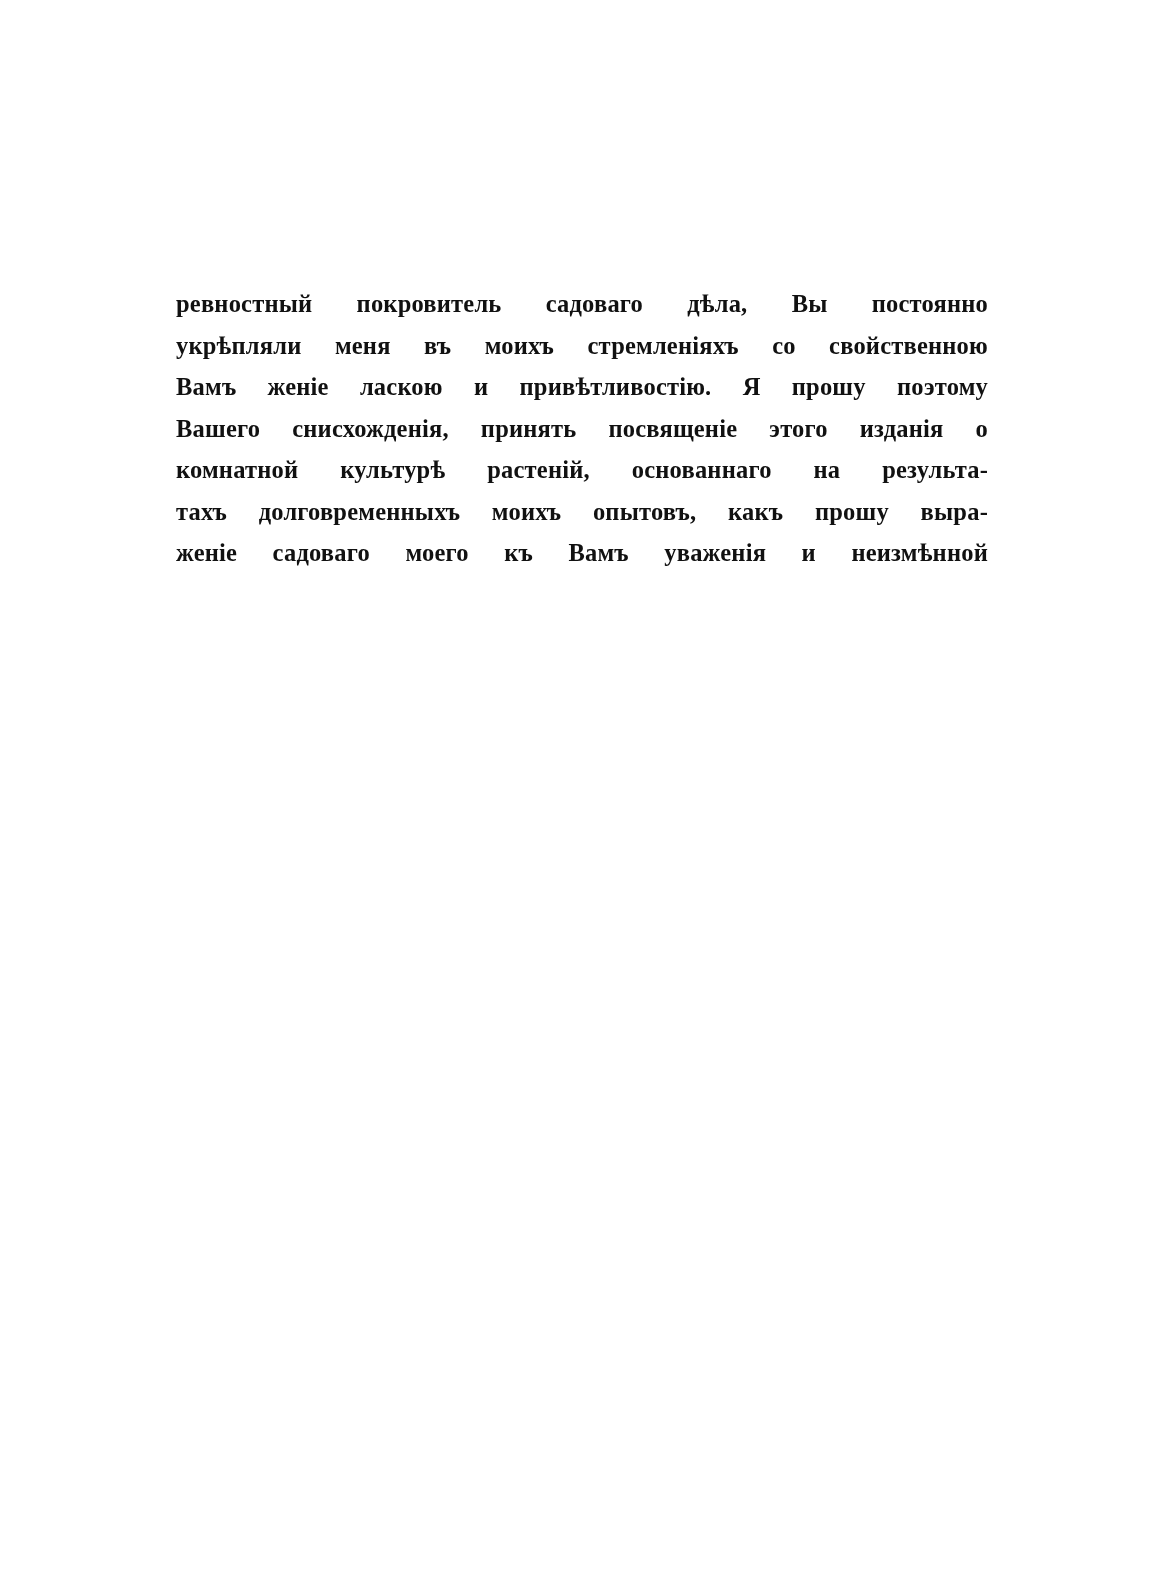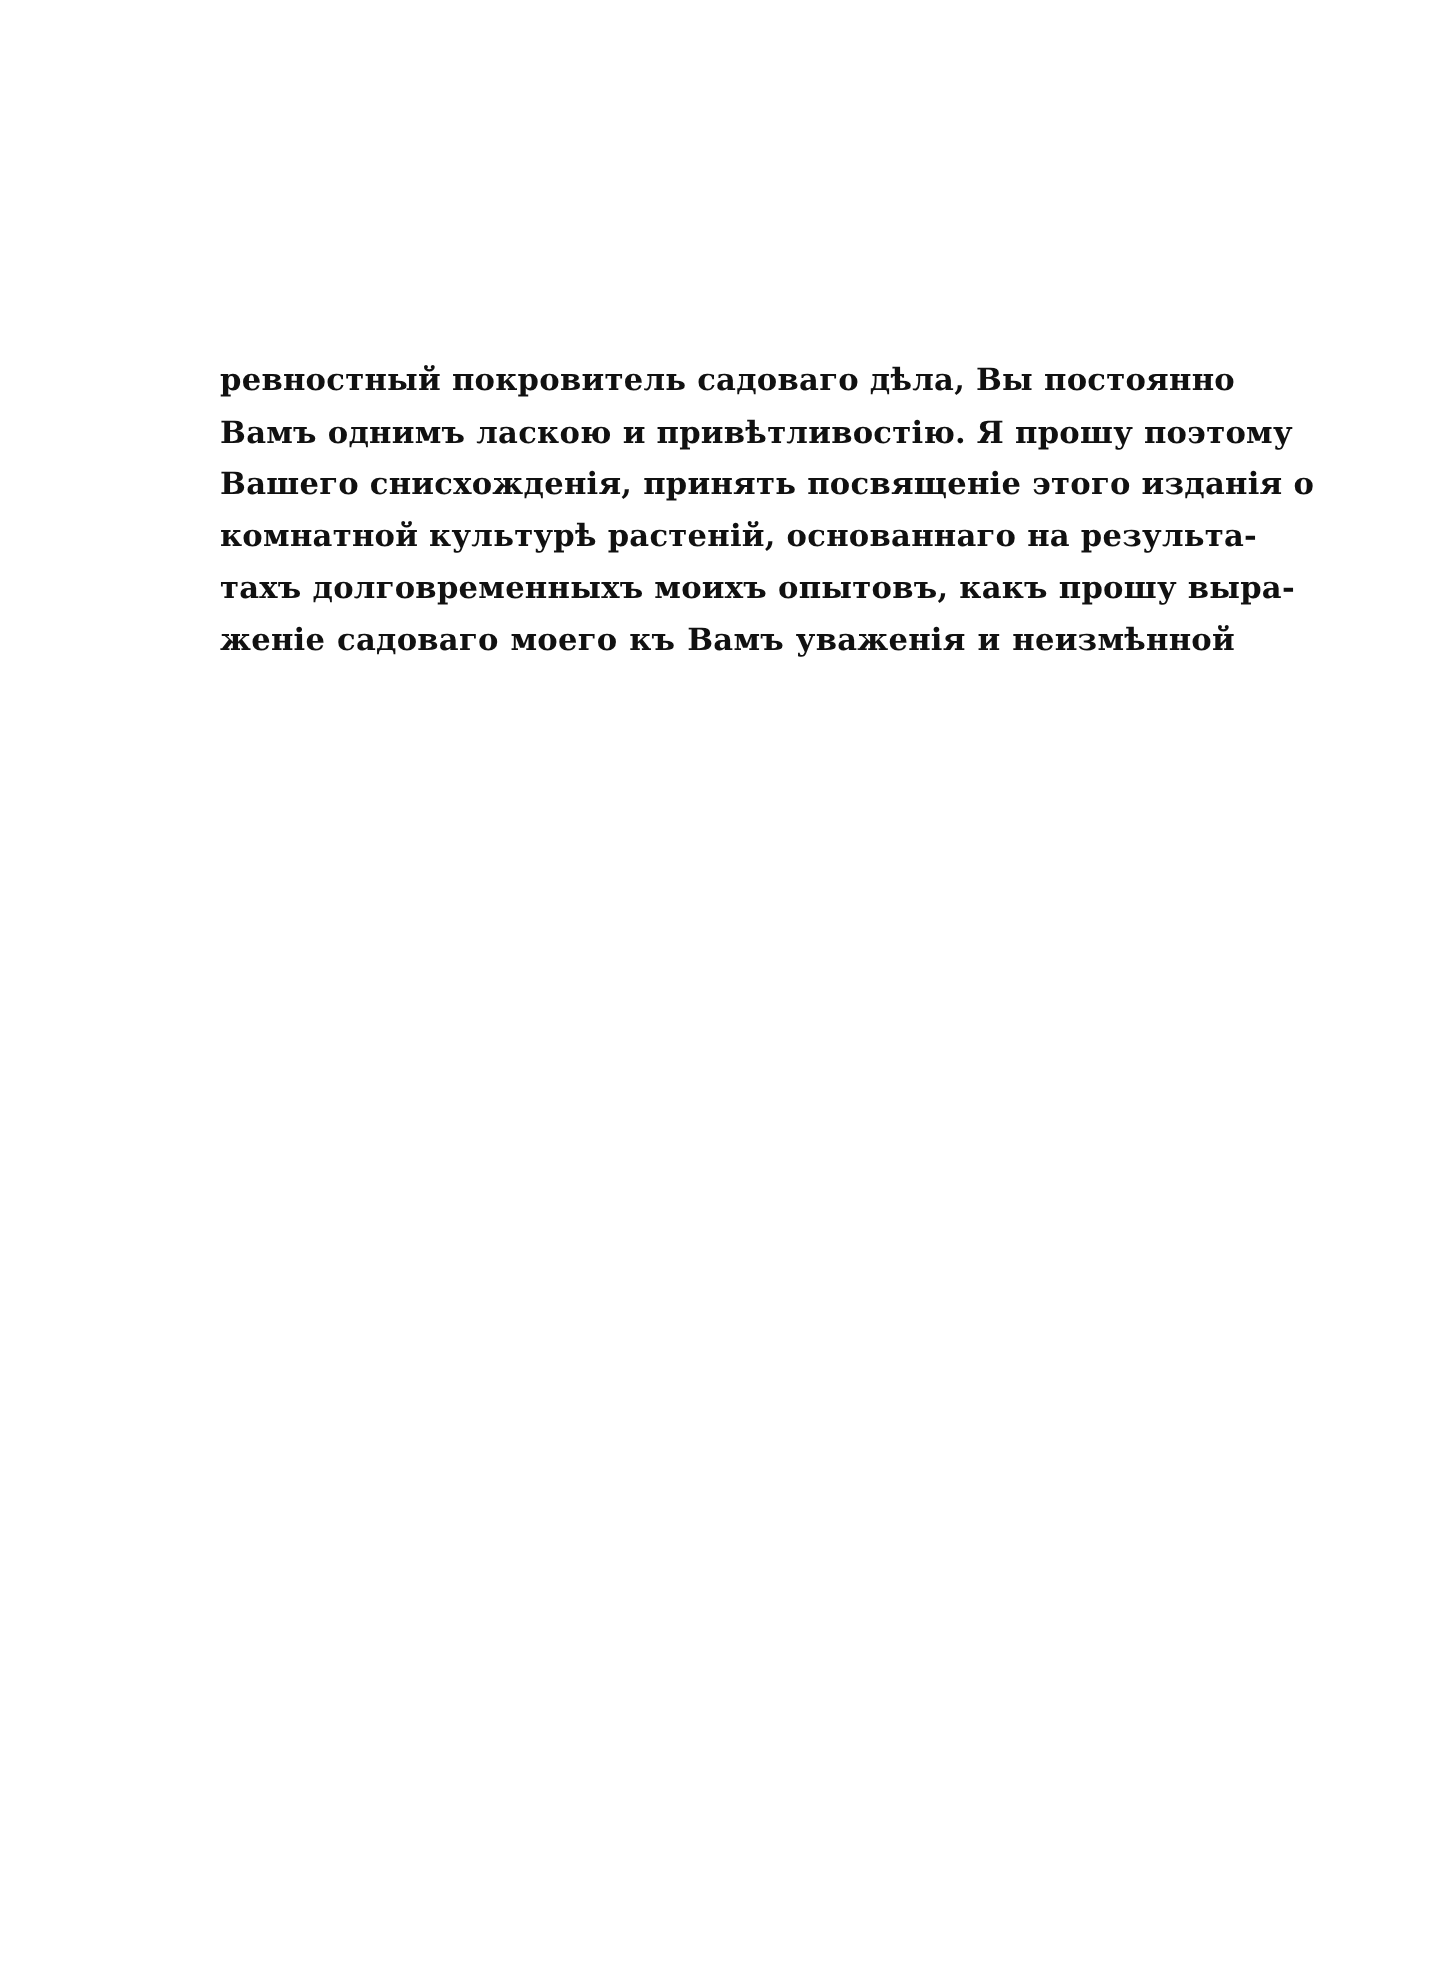--- a/index.html
+++ b/index.html
@@ -32,31 +32,33 @@
       color: #111111;
     }
     .line {
       display: block;
       height: 41.5px;
       line-height: 41.5px;
       white-space: nowrap;
       text-align: justify;
       text-align-last: justify;
       letter-spacing: 0.2px;
+      font-family: Liberation Serif, serif;
     }
     .line.last {
       text-align: left;
       text-align-last: left;
     }
   </style>
 </head>
 <body>
 
 <div class="page">
   <div class="text-block">
     <span class="line">ревностный покровитель садоваго дѣла, Вы постоянно</span>
-    <span class="line">Вамъ однимъ ласкою и привѣтливостію. Я прошу поэтому</span>
+    <span class="line">укрѣпляли меня въ моихъ стремленіяхъ со свойственною</span>
+    <span class="line">Вамъ женіе ласкою и привѣтливостію. Я прошу поэтому</span>
     <span class="line">Вашего снисхожденія, принять посвященіе этого изданія о</span>
     <span class="line">комнатной культурѣ растеній, основаннаго на результа-</span>
     <span class="line">тахъ долговременныхъ моихъ опытовъ, какъ прошу выра-</span>
     <span class="line">женіе садоваго моего къ Вамъ уваженія и неизмѣнной</span>
   </div>
 </div>
 
 </body></html>

